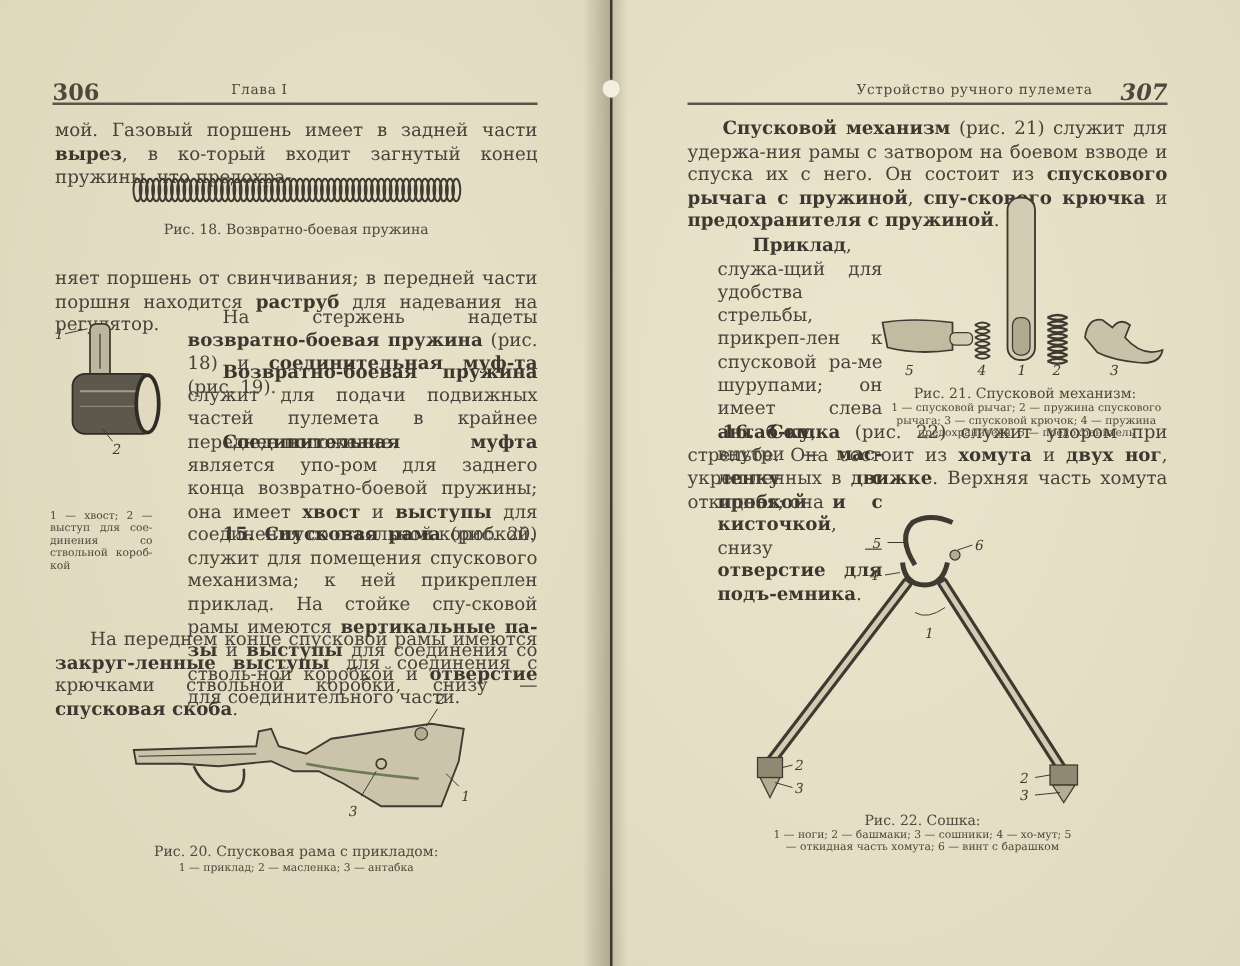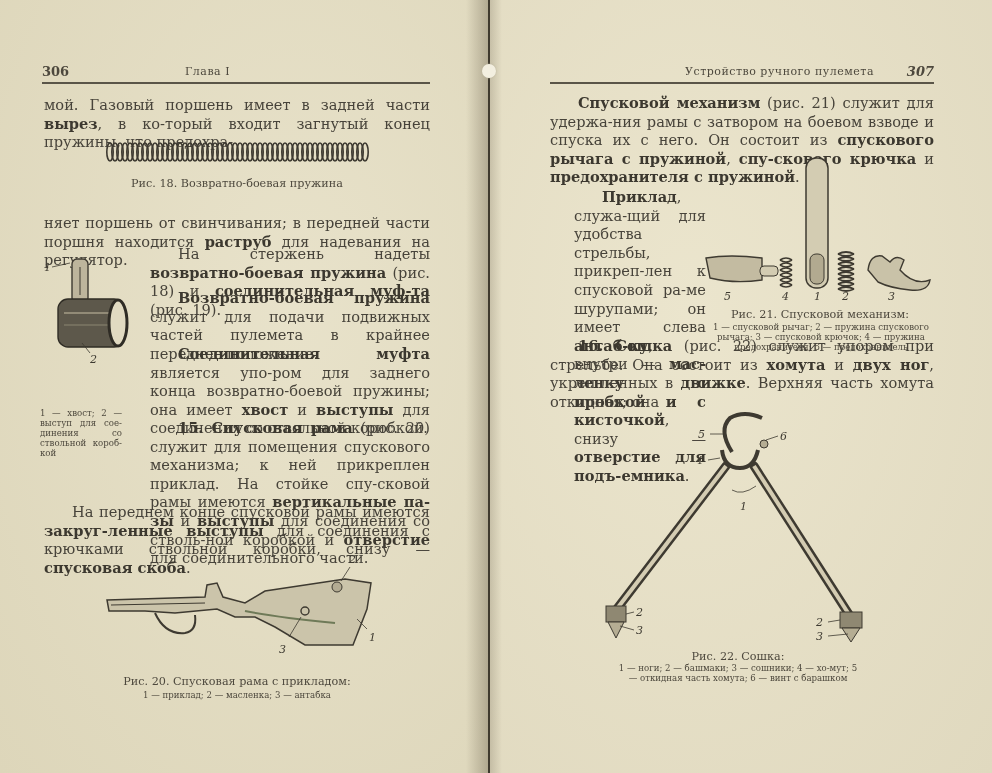--- a/index.html
+++ b/index.html
@@ -22,21 +22,21 @@
     background: linear-gradient(to right, rgba(0,0,0,0), rgba(90,80,60,0.35)); }
   .gutter-line { position: absolute; left: 488px; top: 0; width: 2px; height: 773px; background: #3f3a2e; }
   .gutter-shadow-right { position: absolute; left: 0; top: 0; width: 14px; height: 100%;
     background: linear-gradient(to right, rgba(90,80,60,0.25), rgba(0,0,0,0)); }
   .tear { position: absolute; left: 482px; top: 64px; width: 14px; height: 14px; border-radius: 50%; background: #f3efe0; box-shadow: 0 0 2px #b9b29a; }
 
   .running-head { position: absolute; top: 64px; height: 18px; font-size: 11px; color: #4d483d; }
   .running-head .rule { position: absolute; left: 0; right: 0; bottom: -2px; height: 2px; background: #5a5548; }
   .left .running-head { left: 42px; width: 388px; }
   .right .running-head { left: 62px; width: 384px; }
-  .page-num { position: absolute; top: 0; font-size: 13px; font-weight: bold; color: #4d483d; }
+  .page-num { position: absolute; top: 0; font-size: 18px; font-weight: bold; color: #4d483d; }
   .left .page-num { left: 0; }
   .right .page-num { right: 0; font-style: italic; }
   .chapter-title { position: absolute; left: 0; right: 0; text-align: right; top: 1px; letter-spacing: 0.5px; }
   .left .chapter-title { left: 0; right: 200px; }
   .right .chapter-title { left: 0; right: 60px; }
 
   .txt { position: absolute; font-size: 14.6px; line-height: 18.6px; text-align: justify; color: #47433a; }
   .txt b { color: #3c382f; }
   .ind { text-indent: 28px; }
   .cap { position: absolute; font-size: 11.2px; color: #4d483d; text-align: center; line-height: 14px; }

